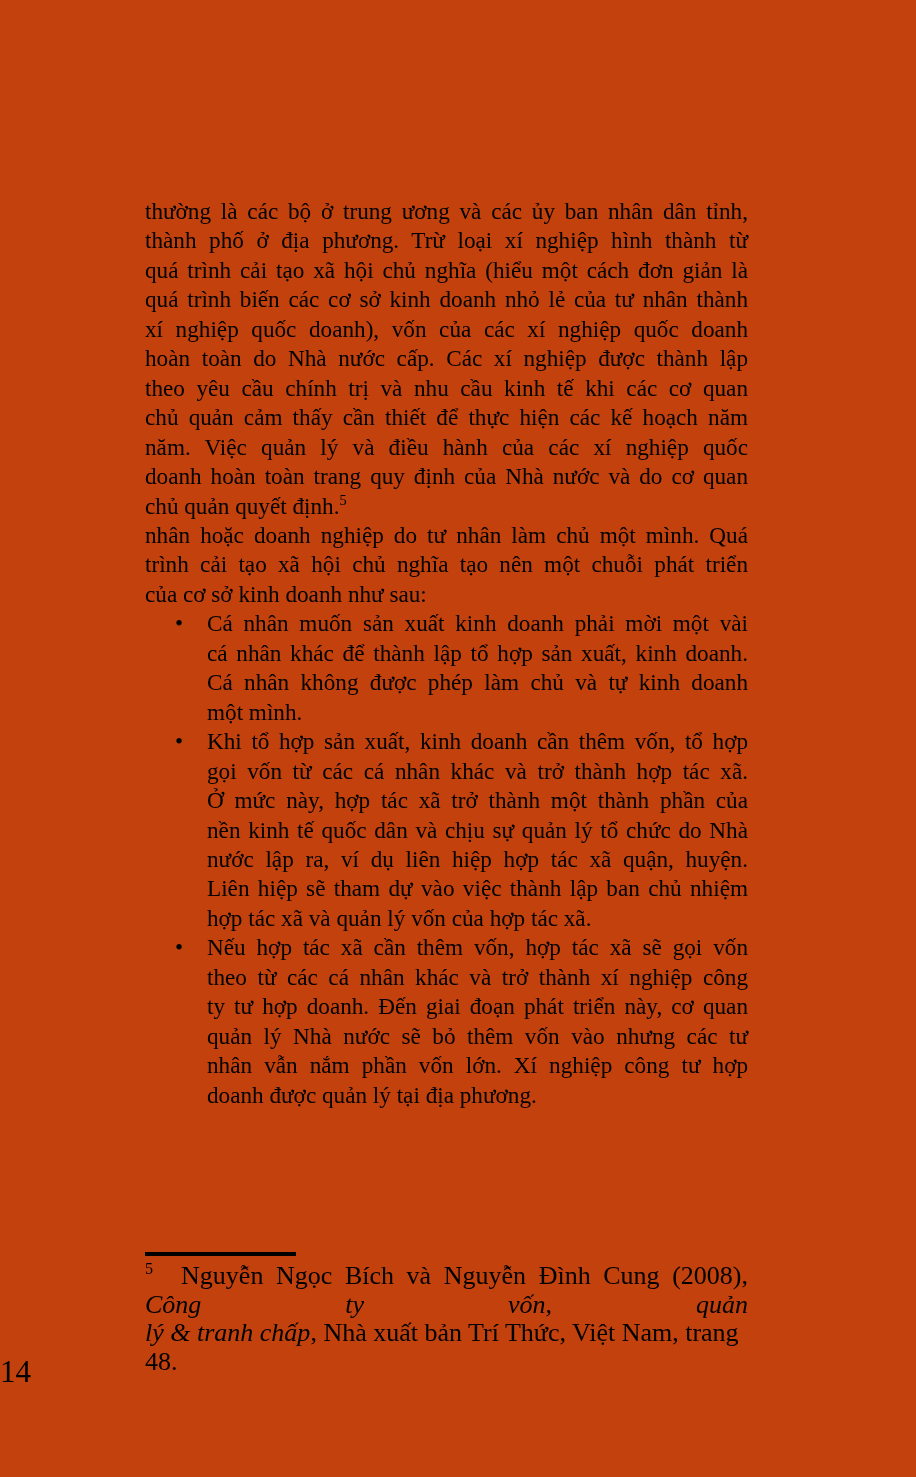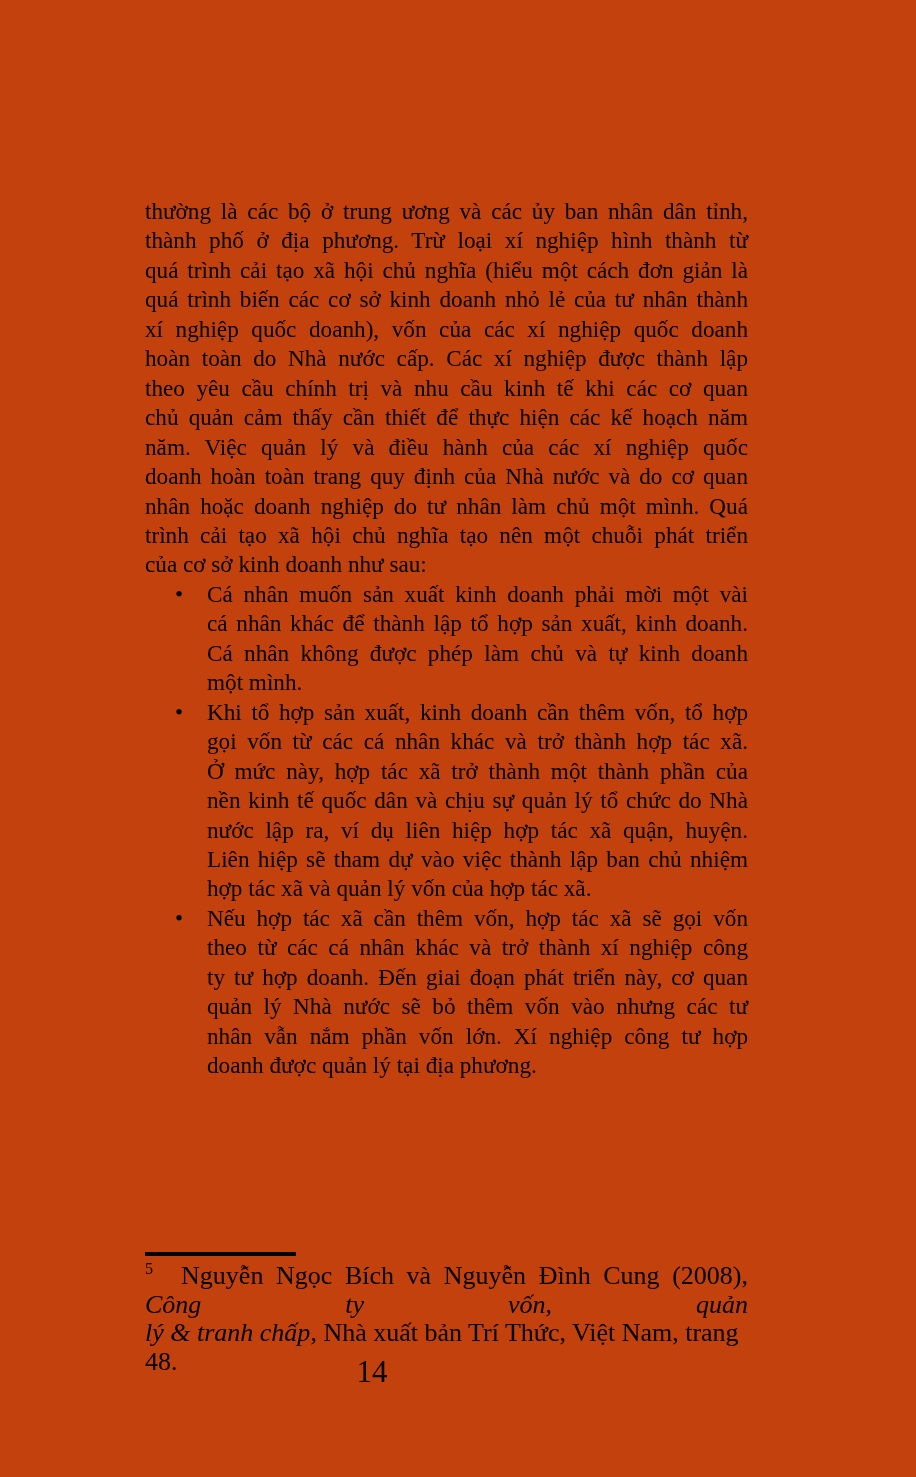--- a/index.html
+++ b/index.html
@@ -67,41 +67,41 @@
   }
   .fn-gap {
     display: inline-block;
     width: 28px;
   }
   .page-number {
     position: absolute;
     left: 0;
     top: 1355px;
     width: 744px;
-    text-align: center;
     font-size: 31px;
     line-height: 34px;
   }
 </style>
 </head>
 <body>
 
 <div class="page">
   <div class="text-column">
       <div class="block">
         <div class="line jl">thường là các bộ ở trung ương và các ủy ban nhân dân tỉnh,</div>
         <div class="line jl">thành phố ở địa phương.  Trừ loại xí nghiệp hình thành từ</div>
         <div class="line jl">quá trình cải tạo xã hội chủ nghĩa (hiểu một cách đơn giản là</div>
         <div class="line jl">quá trình biến các cơ sở kinh doanh nhỏ lẻ của tư nhân thành</div>
         <div class="line jl">xí nghiệp quốc doanh), vốn của các xí nghiệp quốc doanh</div>
         <div class="line jl">hoàn toàn do Nhà nước cấp.  Các xí nghiệp được thành lập</div>
         <div class="line jl">theo yêu cầu chính trị và nhu cầu kinh tế khi các cơ quan</div>
         <div class="line jl">chủ quản cảm thấy cần thiết để thực hiện các kế hoạch năm</div>
         <div class="line jl">năm.  Việc quản lý và điều hành của các xí nghiệp quốc</div>
         <div class="line jl">doanh hoàn toàn trang quy định của Nhà nước và do cơ quan</div>
+        <div class="line">chủ quản quyết định.<sup class="fn-ref">5</sup></div>
       </div>
       <div class="block">
         <div class="line jl">nhân hoặc doanh nghiệp do tư nhân làm chủ một mình.  Quá</div>
         <div class="line jl">trình cải tạo xã hội chủ nghĩa tạo nên một chuỗi phát triển</div>
         <div class="line">của cơ sở kinh doanh như sau:</div>
       </div>
       <div class="block bullet-block">
         <div class="line jl"><span class="bullet-marker">•</span>Cá nhân muốn sản xuất kinh doanh phải mời một vài</div>
         <div class="line jl">cá nhân khác để thành lập tổ hợp sản xuất, kinh doanh.</div>
         <div class="line jl">Cá nhân không được phép làm chủ và tự kinh doanh</div>

